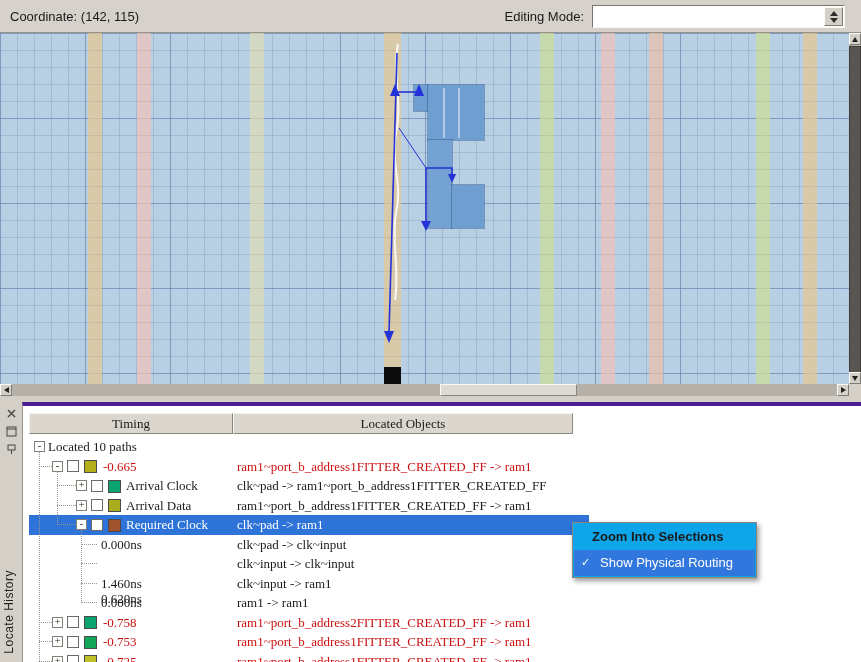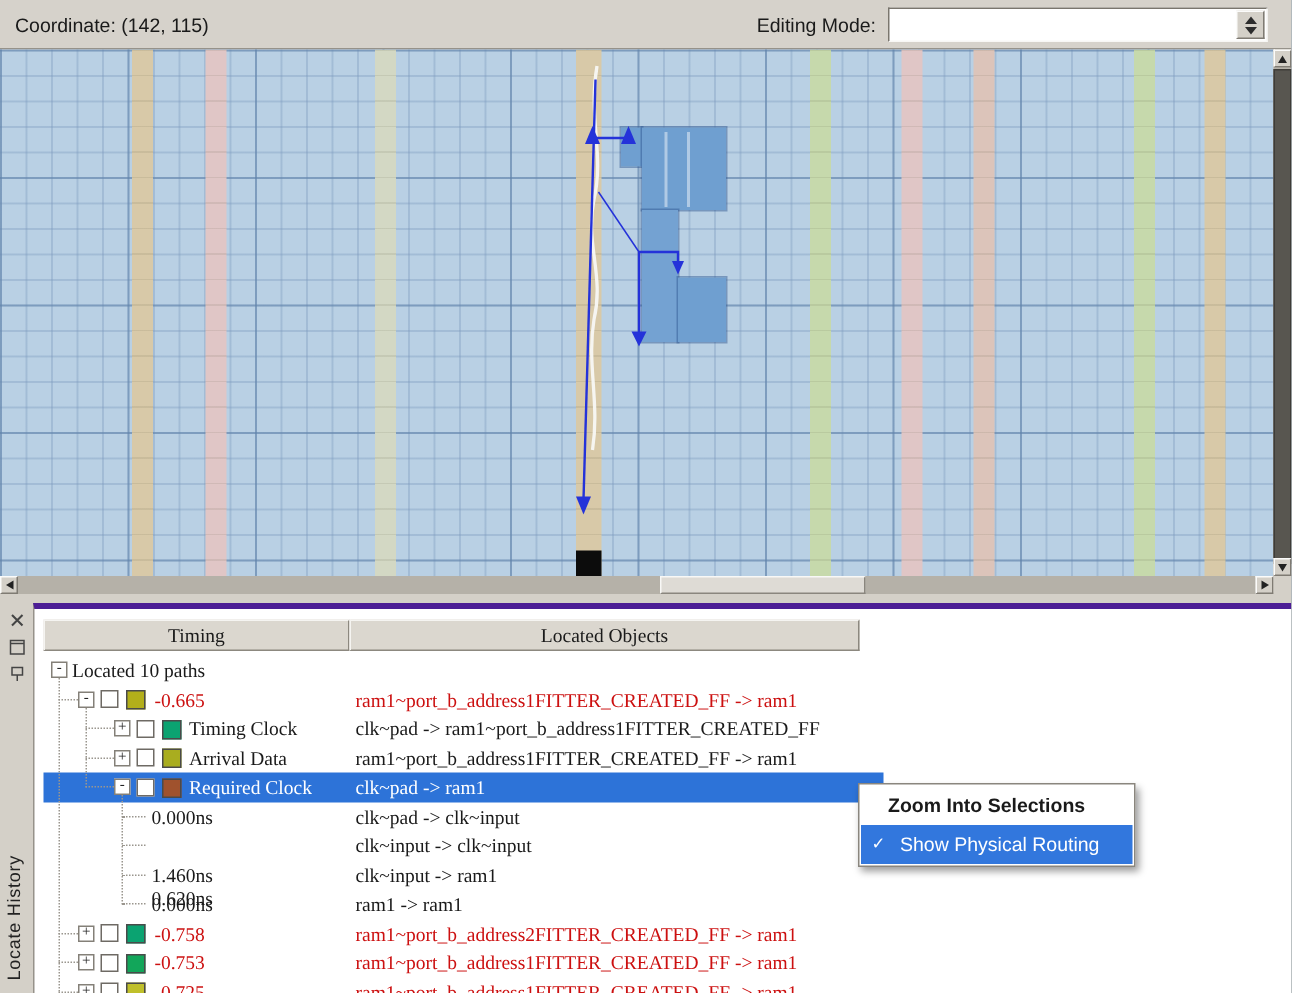--- a/index.html
+++ b/index.html
@@ -74,21 +74,21 @@
   .sel .ttext,.sel .otext{color:#fff;}
   .ebox{position:absolute;top:4px;width:11px;height:11px;background:#fff;border:1px solid #848078;
         box-sizing:border-box;font-size:10px;line-height:8px;text-align:center;color:#222;cursor:pointer;}
   .cbox{position:absolute;top:3.5px;width:12px;height:12px;background:#fff;border:1px solid #6e6a64;
         box-sizing:border-box;cursor:pointer;}
   .swatch{position:absolute;top:3.5px;width:13px;height:13px;border:1px solid #4a4a4a;box-sizing:border-box;}
   .stub{position:absolute;top:9px;height:0;border-top:1px dotted #9a968e;}
   .gline{position:absolute;width:0;border-left:1px dotted #9a968e;}
 
   
-  .menu{position:absolute;left:572px;top:522px;width:185px;background:#ffffff;z-index:50;
+  .menu{position:absolute;left:572px;top:522px;width:185px;background:#0ea5e9;z-index:50;
         border:1px solid #8a867e;box-shadow:2px 3px 5px rgba(0,0,0,.4);padding:1px;box-sizing:border-box;}
   .mi{position:relative;height:26px;line-height:26px;padding-left:18px;white-space:nowrap;cursor:pointer;}
   .mi.bold{font-weight:bold;}
   .mi.hl{background:#3277dd;color:#fff;padding-left:26px;}
   .check{position:absolute;left:7px;top:0;font-family:"DejaVu Sans",sans-serif;font-size:11px;color:#fff;}
 </style>
 </head>
 <body>
 
 <div id="root">
@@ -203,21 +203,21 @@
             <div class="cbox" style="left: 44px;"></div>
             <div class="swatch" style="left: 61px; background-color: rgb(179, 175, 26);"></div>
             <span class="ttext red" style="left: 80px;">-0.665</span>
             <span class="otext red">ram1~port_b_address1FITTER_CREATED_FF -&gt; ram1</span>
           </div>
           <div class="trow" style="top: 39px;">
             <div class="stub" style="left: 34px; width: 19px;"></div>
             <div class="ebox" style="left: 53px;">+</div>
             <div class="cbox" style="left: 68px;"></div>
             <div class="swatch" style="left: 85px; background-color: rgb(11, 163, 113);"></div>
-            <span class="ttext" style="left: 103px;">Timing Clock</span>
+            <span class="ttext" style="left: 103px;">Arrival Clock</span>
             <span class="otext">clk~pad -&gt; ram1~port_b_address1FITTER_CREATED_FF</span>
           </div>
           <div class="trow" style="top: 58.5px;">
             <div class="stub" style="left: 34px; width: 19px;"></div>
             <div class="ebox" style="left: 53px;">+</div>
             <div class="cbox" style="left: 68px;"></div>
             <div class="swatch" style="left: 85px; background-color: rgb(169, 173, 31);"></div>
             <span class="ttext" style="left: 103px;">Arrival Data</span>
             <span class="otext">ram1~port_b_address1FITTER_CREATED_FF -&gt; ram1</span>
           </div>

